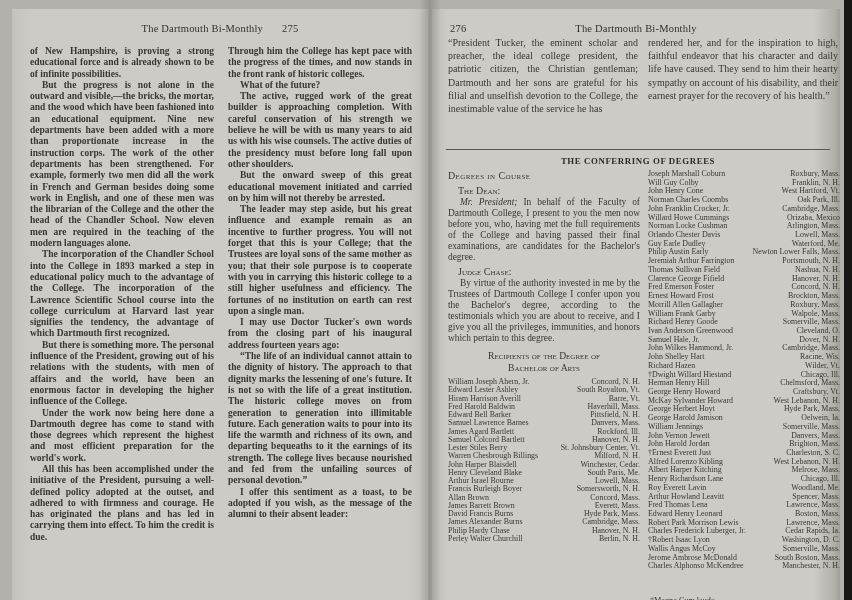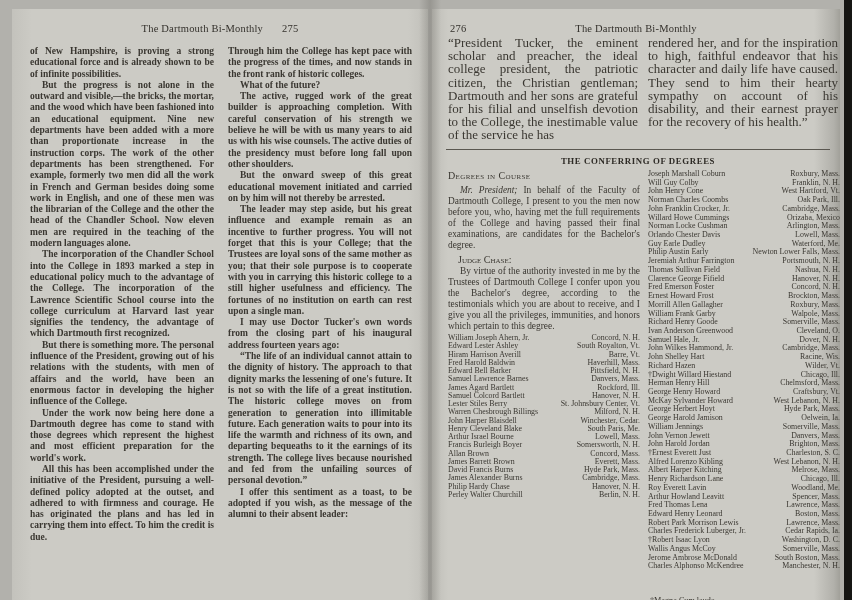--- a/index.html
+++ b/index.html
@@ -19,21 +19,21 @@
     align-items:baseline;gap:19px;font-size:10.5px;letter-spacing:0.2px;color:#33302b;}
   .pg-header.rp{display:block;text-align:center;}
   .pg-header .num-left{position:absolute;left:18px;top:0;}
 
   .lp-col{position:absolute;top:37px;width:184px;font-size:9.5px;line-height:11.3px;text-align:justify;font-weight:bold;}
   .lp-col.c1{left:18px;}
   .lp-col.c2{left:216px;}
   .lp-col p{text-indent:12px;}
   .lp-col p:first-of-type{text-indent:0;}
 
-  .rp-quote{position:absolute;top:27px;width:190px;font-size:13px;line-height:13.2px;text-align:justify;}
+  .rp-quote{position:absolute;top:27px;width:190px;font-size:10px;line-height:13.2px;text-align:justify;}
   .rp-quote.q1{left:16px;}
   .rp-quote.q2{left:216px;}
   .rp-rule{position:absolute;top:140px;left:14px;width:384px;height:1px;background:#5a5750;}
   .rp-section-title{position:absolute;top:147px;left:0;width:412px;text-align:center;
     font-size:8.8px;font-weight:bold;letter-spacing:0.6px;color:#2e2b26;}
 
   .rp-low{position:absolute;top:161px;width:192px;}
   .rp-low.l1{left:16px;}
   .rp-low.l2{left:216px;}
   .sc-head{font-variant:small-caps;font-size:10px;letter-spacing:0.4px;margin-bottom:4px;}
@@ -100,23 +100,28 @@
     </div>
 
     <div class="rp-quote q1">“President Tucker, the eminent scholar and preacher, the ideal college president, the patriotic citizen, the Christian gentleman; Dartmouth and her sons are grateful for his filial and unselfish devotion to the College, the inestimable value of the service he has</div>
     <div class="rp-quote q2">rendered her, and for the inspiration to high, faithful endeavor that his character and daily life have caused. They send to him their hearty sympathy on account of his disability, and their earnest prayer for the recovery of his health.”</div>
 
     <div class="rp-rule"></div>
     <div class="rp-section-title">THE CONFERRING OF DEGREES</div>
 
     <div class="rp-low l1">
       <div class="sc-head">Degrees in Course</div>
+      <div class="sc-label">The Dean:</div>
       <p class="speech"><i>Mr. President;</i> <span>In behalf of the Faculty of Dartmouth College, I present to you the men now before you, who, having met the full requirements of the College and having passed their final examinations, are candidates for the Bachelor's degree.</span></p>
       <div class="sc-label">Judge Chase:</div>
       <p class="speech">By virtue of the authority invested in me by the Trustees of Dartmouth College I confer upon you the Bachelor's degree, according to the testimonials which you are about to receive, and I give you all the privileges, immunities, and honors which pertain to this degree.</p>
+      <div class="recipients-head">
+        <span>Recipients of the Degree of</span><br>
+        <span>Bachelor of Arts</span>
+      </div>
       <div class="name-list compact">
 
           <div class="name-row">
             <span class="g-name">William Joseph Ahern, Jr.</span>
             <span class="g-place">Concord, N. H.</span>
           </div>
 
           <div class="name-row">
             <span class="g-name">Edward Lester Ashley</span>
             <span class="g-place">South Royalton, Vt.</span>

